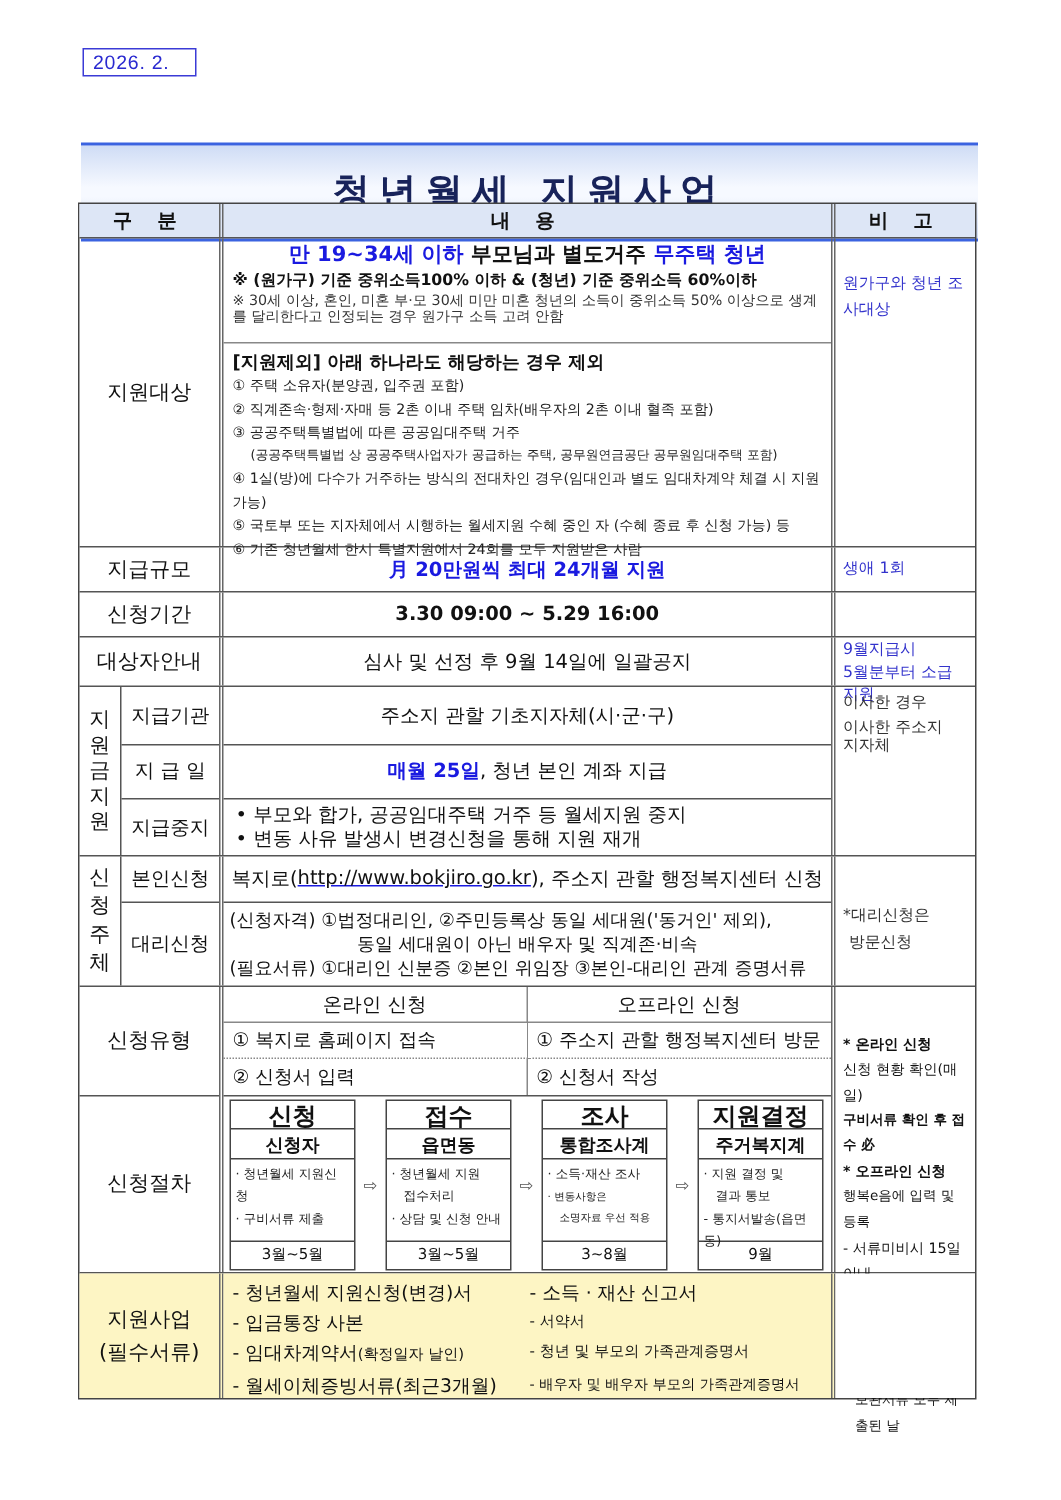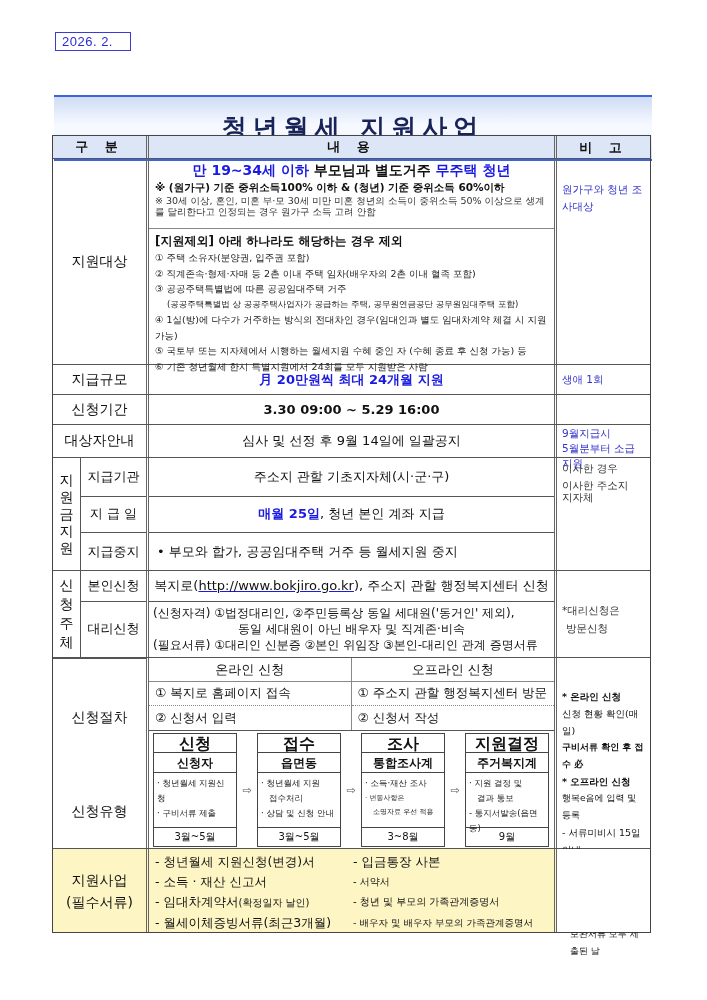--- a/index.html
+++ b/index.html
@@ -173,20 +173,21 @@
       </div>
     </div>
     <div class="g-mid">
       <div class="g-cell" style="height:38px;">주소지 관할 기초지자체(시·군·구)</div>
       <div class="g-cell" style="height:37px;">
         <span class="bold-blue">매월 25일</span>
           <span>, 청년 본인 계좌 지급</span>
       </div>
       <div class="g-cell bullets" style="height:38px;">
         <div>• 부모와 합가, 공공임대주택 거주 등 월세지원 중지</div>
+        <div>• 변동 사유 발생시 변경신청을 통해 지원 재개</div>
       </div>
     </div>
     <div class="g-right">
       <div>이사한 경우</div>
       <div style="margin-top:3px;">이사한 주소지</div>
       <div style="line-height:10px;">지자체</div>
     </div>
   </div>
 
   <div class="group" style="height:87px;">
@@ -215,22 +216,22 @@
       </div>
     </div>
     <div class="g-right" style="justify-content:center;padding-top:12px;line-height:18px;">
       <div>*대리신청은</div>
       <div style="padding-left:4px;">방문신청</div>
     </div>
   </div>
 
   <div class="group" style="height:191px;">
     <div style="width:96px;display:flex;flex-direction:column;border-right:3px double #666;">
+      <div style="height:72px;display:flex;align-items:center;justify-content:center;font-size:14px;">신청유형</div>
       <div style="height:119px;display:flex;align-items:center;justify-content:center;font-size:14px;border-top:1px solid #555;">신청절차</div>
-      <div style="height:72px;display:flex;align-items:center;justify-content:center;font-size:14px;">신청유형</div>
     </div>
     <div style="width:408px;display:flex;flex-direction:column;border-right:3px double #666;">
       <div class="type-grid" style="height:72px;">
         <div class="th tg-b tg-r">온라인 신청</div>
         <div class="th tg-b">오프라인 신청</div>
         <div class="tg-dot tg-r">① 복지로 홈페이지 접속</div>
         <div class="tg-dot">① 주소지 관할 행정복지센터 방문</div>
         <div class="tg-r">② 신청서 입력</div>
         <div>② 신청서 작성</div>
       </div>
@@ -295,22 +296,22 @@
   </div>
 
   <div class="row" style="height:84px;">
     <div class="c1 docs" style="flex-direction:column;line-height:22px;font-size:14px;">
       <div>지원사업</div>
       <div>(필수서류)</div>
     </div>
     <div class="c2 docs">
       <div class="docs-grid">
         <div>- 청년월세 지원신청(변경)서</div>
+        <div>- 소득 · 재산 신고서</div>
         <div>- 입금통장 사본</div>
-        <div>- 소득 · 재산 신고서</div>
         <div class="sm" style="font-size:10px;">- 서약서</div>
         <div><span>- 임대차계약서</span><span class="sm">(확정일자 날인)</span></div>
         <div class="sm">- 청년 및 부모의 가족관계증명서</div>
         <div>- 월세이체증빙서류(최근3개월)</div>
         <div class="xs">- 배우자 및 배우자 부모의 가족관계증명서</div>
       </div>
     </div>
     <div class="c3" style="background:#fff;"></div>
   </div>
 

